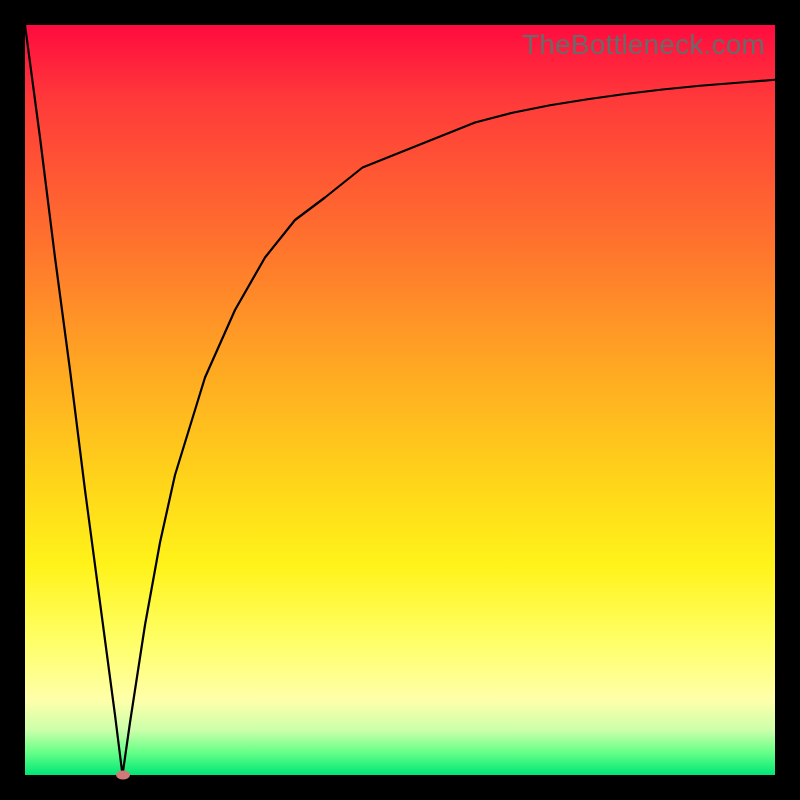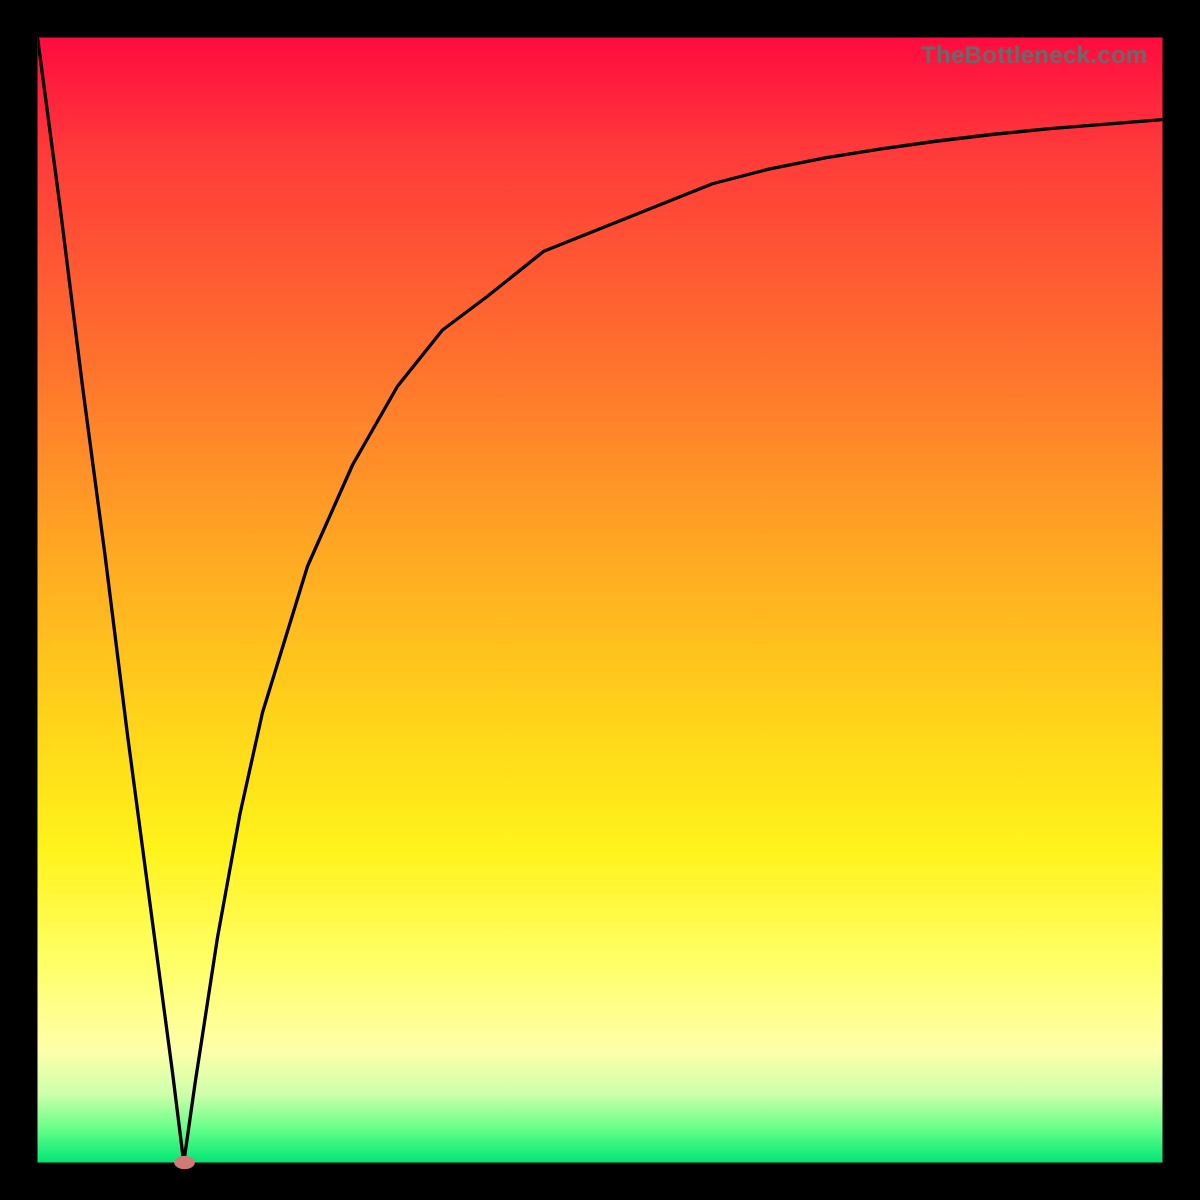--- a/index.html
+++ b/index.html
@@ -38,22 +38,22 @@
       #ccffaa 94%,
       #66ff88 97%,
       #00e676 100%
     );
   }
   .watermark {
     position: absolute;
     top: 4px;
     right: 10px;
     color: #6a6a6a;
-    font-size: 16px;
-    font-weight: 700;
+    font-size: 28px;
+    font-weight: 400;
     letter-spacing: 0.2px;
     user-select: none;
   }
   svg.curve {
     position: absolute;
     left: 0;
     top: 0;
     width: 750px;
     height: 750px;
   }

